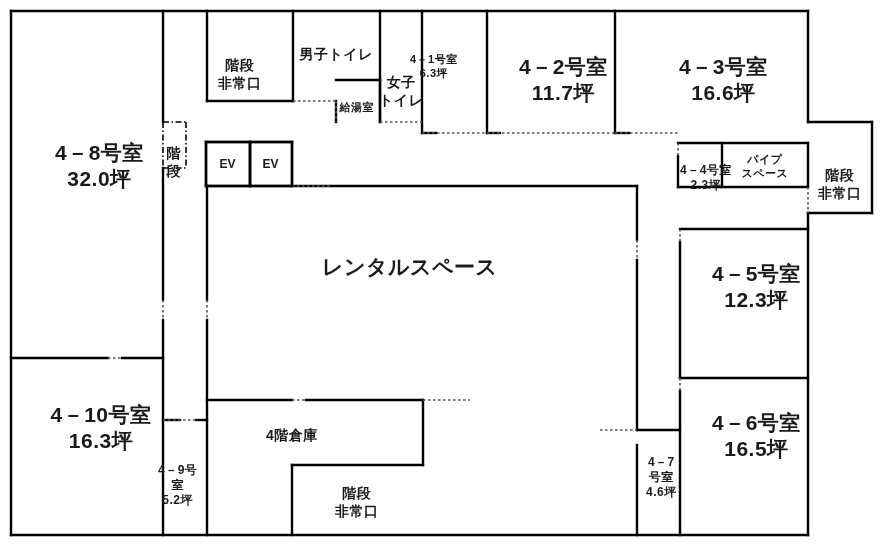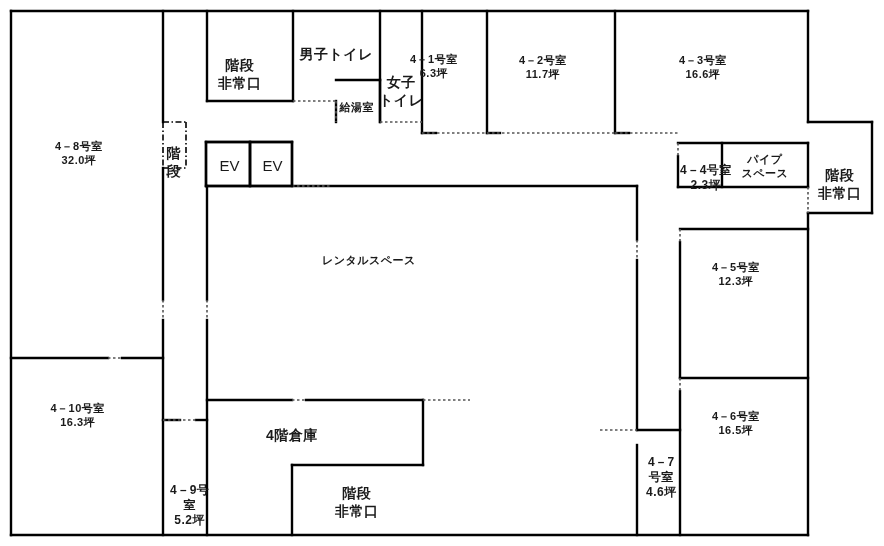--- a/index.html
+++ b/index.html
@@ -34,25 +34,25 @@
     color: #1a1a1a;
     font-family: "Liberation Sans", "DejaVu Sans", sans-serif;
     line-height: 1.25;
     white-space: nowrap;
     pointer-events: none;
     letter-spacing: 0.5px;
   }
   .label .ln {
     display: block;
   }
-  .lbl-lg .ln  { font-size: 11px; font-weight: 700; }
+  .lbl-lg .ln  { font-size: 21px; font-weight: 700; }
   .lbl-md .ln  { font-size: 14px; font-weight: 700; }
   .lbl-sm .ln  { font-size: 11px; font-weight: 700; }
   .lbl-xs .ln  { font-size: 12px;  font-weight: 700; }
-  .lbl-ev .ln  { font-size: 15px; font-weight: 400; letter-spacing: 0; }
+  .lbl-ev .ln  { font-size: 12px; font-weight: 700; letter-spacing: 0; }
 </style>
 </head>
 <body>
 
 <div id="floorplan-root">
 
   <svg class="plan" viewBox="0 0 884 546" xmlns="http://www.w3.org/2000/svg">
     <g id="solid-walls" fill="none" stroke="#000000" stroke-width="2.4" stroke-linecap="square">
         <path d="M11,11 L808,11"></path>
         <path d="M11,11 L11,535"></path>
@@ -201,21 +201,21 @@
         <span class="ln">号室</span>
         <span class="ln">4.6坪</span>
       </div>
       <div class="label lbl-lg" style="left: 322px; top: 254px; width: auto;">
         <span class="ln">レンタルスペース</span>
       </div>
       <div class="label lbl-lg" style="left: 50.5px; top: 402px; width: auto;">
         <span class="ln">4－10号室</span>
         <span class="ln">16.3坪</span>
       </div>
-      <div class="label lbl-xs" style="left: 170px; top: 463px; width: auto; margin-top: 20px;">
+      <div class="label lbl-xs" style="left: 158px; top: 463px; width: auto;">
         <span class="ln">4－9号</span>
         <span class="ln">室</span>
         <span class="ln">5.2坪</span>
       </div>
       <div class="label lbl-md" style="left: 266px; top: 427px; width: auto;">
         <span class="ln">4階倉庫</span>
       </div>
       <div class="label lbl-md" style="left: 335px; top: 485px; width: auto;">
         <span class="ln">階段</span>
         <span class="ln">非常口</span>

